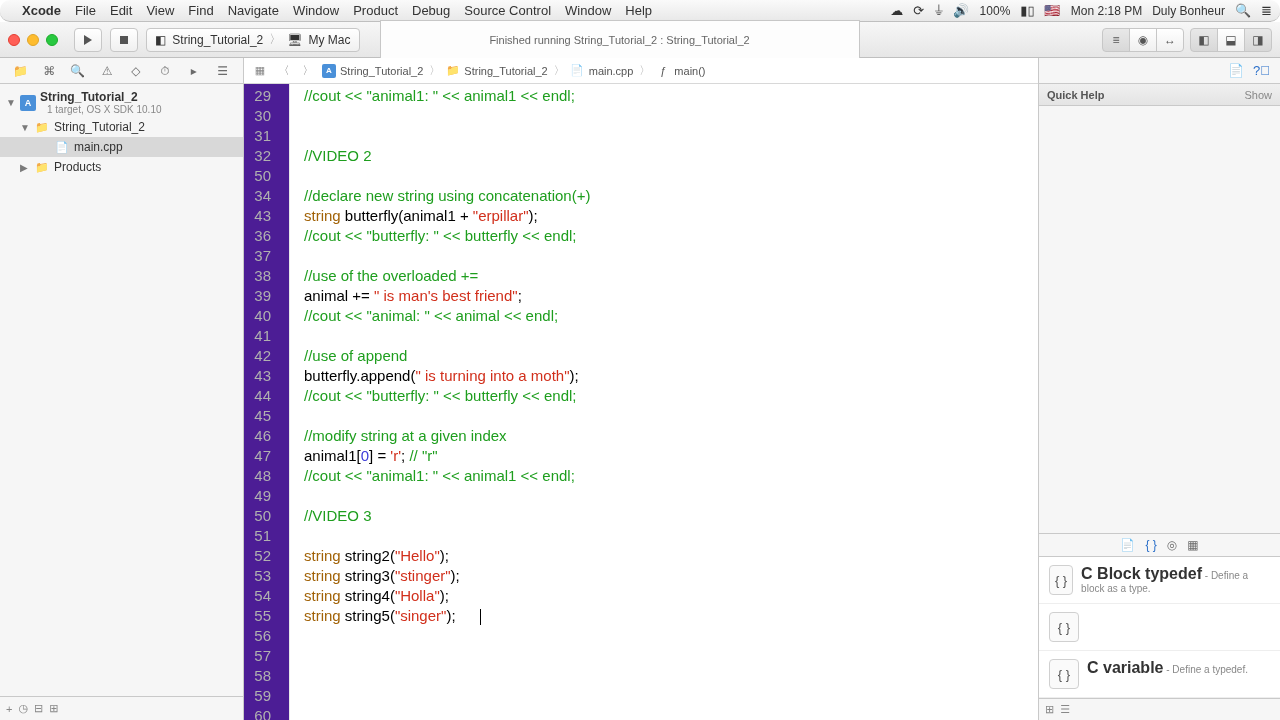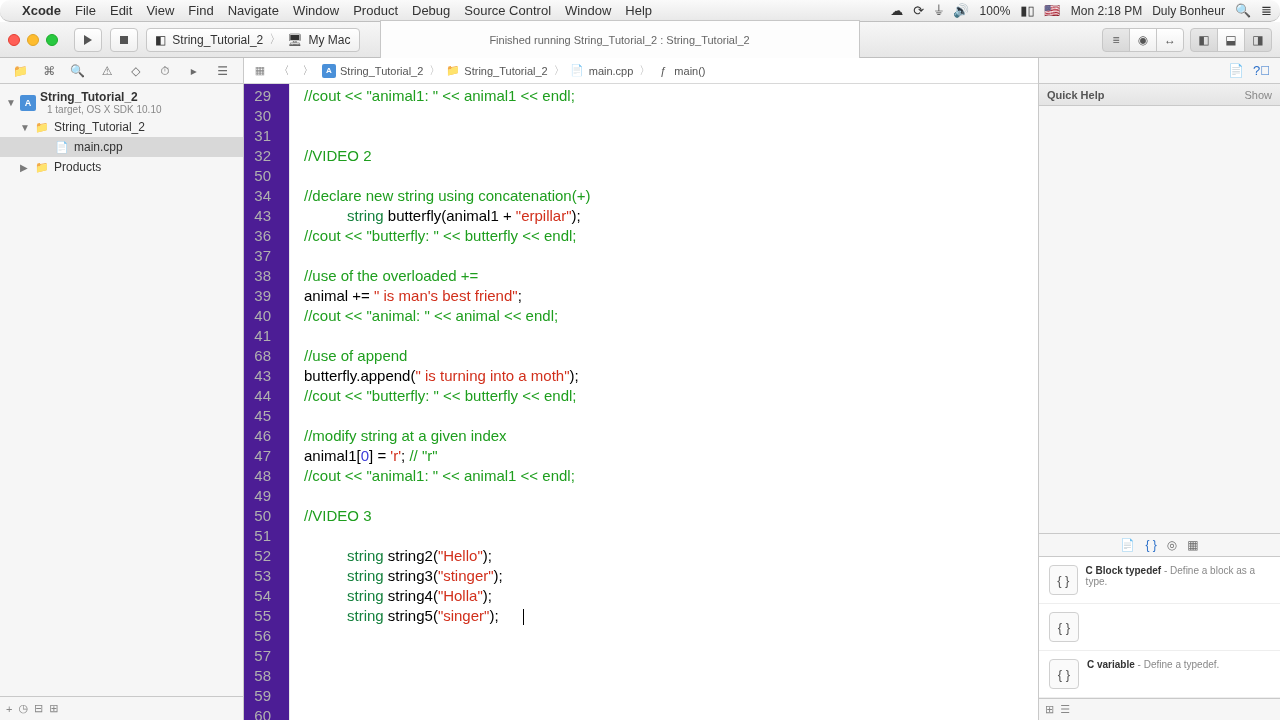--- a/index.html
+++ b/index.html
@@ -59,38 +59,38 @@
 .jumpbar .jb-btn { width:20px; height:18px; display:flex;align-items:center;justify-content:center; color:#888;}
 .jumpbar .crumb { display:flex; align-items:center; gap:4px; }
 .jumpbar .crumb .ci { width:14px; height:14px; display:flex;align-items:center;justify-content:center;}
 .jumpbar .gt { color:#aaa; margin:0 2px;}
 .code-area { flex:1; display:flex; overflow:hidden; font-family: Menlo, Monaco, monospace; font-size:15px; line-height:20px;}
 .gutter { width:46px; background:#4c1d95; border-right:1px solid #e8e8e8; text-align:right; color:#b0b0b0; padding:2px 18px 2px 0;}
 .gutter div { height:20px; }
 .code { flex:1; padding:2px 0 2px 14px; white-space:pre; color:#000; }
 .code div { height:20px; }
 .c-comment { color:#1e9e1e; }
-.c-keyword { color:#15803d;margin-left:43px; }
+.c-keyword { color:#a16207; }
 .c-string { color:#d12f1b; }
 .c-number { color:#3c3cd8; }
 .cursor { display:inline-block; width:1px; height:16px; background:#000; vertical-align:middle; margin-left:24px;}
 
 
 .utilities { width:242px; border-left:1px solid #c9c9c9; background:#f6f6f6; display:flex; flex-direction:column;}
 .util-tabs { height:26px; border-bottom:1px solid #c9c9c9; display:flex; align-items:center; justify-content:flex-end; gap:8px; padding:0 10px; color:#6b6b6b; font-size:13px;}
 .util-tabs .ut.active { color:#2a6fc9; }
 .util-header { height:22px; background:linear-gradient(#f0f0f0,#e4e4e4); border-bottom:1px solid #c9c9c9; display:flex; align-items:center; justify-content:space-between; padding:0 8px; font-size:11px; font-weight:600; color:#555;}
 .util-header .show { font-weight:400; color:#888;}
 .util-body { flex:1; }
 .lib-tabs { height:24px; border-top:1px solid #c9c9c9; border-bottom:1px solid #c9c9c9; display:flex; align-items:center; justify-content:center; gap:10px; color:#6b6b6b; font-size:12px;}
 .lib-tabs .lt.active { color:#2a6fc9; }
 .snippets { background:#fff; }
 .snip { display:flex; gap:8px; padding:8px 10px; border-bottom:1px solid #eee; font-size:10px; }
 .snip .glyph { width:30px; height:30px; border:1px solid #d0d0d0; border-radius:4px; display:flex; align-items:center; justify-content:center; font-size:13px; color:#555; background:#fafafa;}
-.snip .txt .title { font-weight:600; color:#333; font-size:10px;}
+.snip .txt .title { font-weight:600; color:#333; font-size:16px;}
 .snip .txt .desc { color:#888; }
 .lib-filter { height:22px; border-top:1px solid #c9c9c9; display:flex; align-items:center; gap:6px; padding:0 6px; font-size:11px; color:#888;}
 </style>
 </head>
 <body>
 
 <div class="menubar">
   <div class="menubar-left">
     <span class="apple"></span>
     <span class="bold">Xcode</span>
@@ -230,21 +230,21 @@
           <div>32</div>
           <div>50</div>
           <div>34</div>
           <div>43</div>
           <div>36</div>
           <div>37</div>
           <div>38</div>
           <div>39</div>
           <div>40</div>
           <div>41</div>
-          <div>68</div>
+          <div>42</div>
           <div>43</div>
           <div>44</div>
           <div>45</div>
           <div>46</div>
           <div>47</div>
           <div>48</div>
           <div>49</div>
           <div>50</div>
           <div>51</div>
           <div>52</div>

